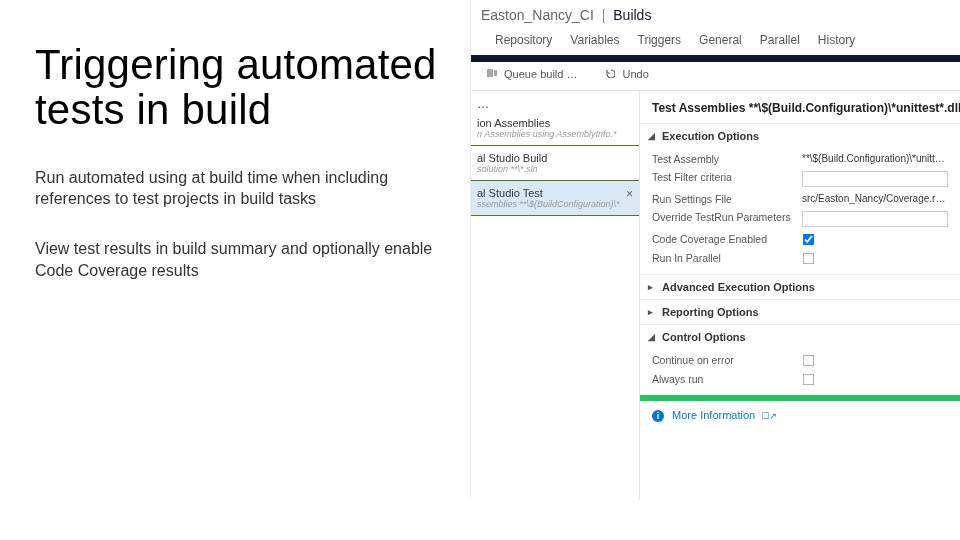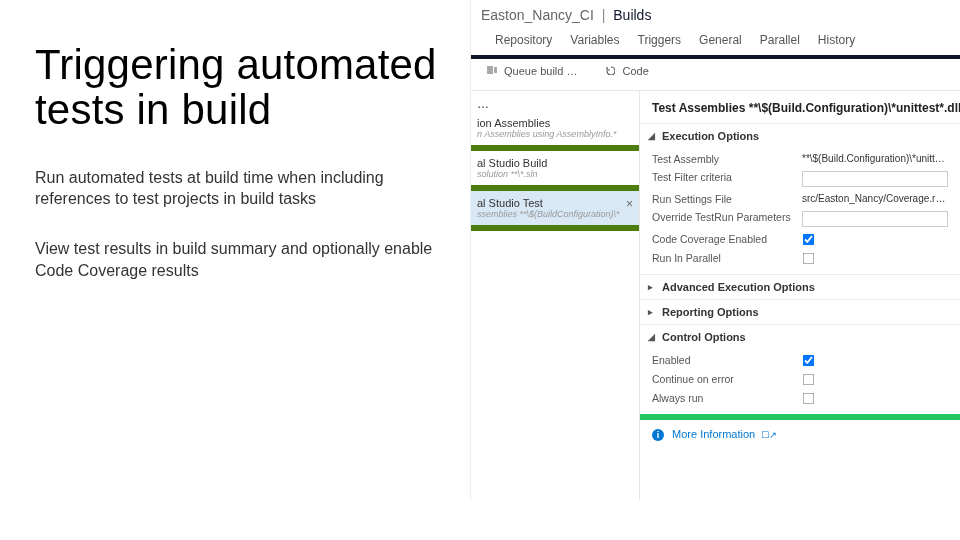--- a/index.html
+++ b/index.html
@@ -10,33 +10,33 @@
   .slide-left { position: absolute; left: 35px; top: 42px; width: 420px; }
   .slide-title { font-size: 42px; font-weight: 300; color: #000000; line-height: 1.08; letter-spacing: 0.2px; }
   .slide-bullets { margin-top: 34px; }
   .bullet { font-size: 16px; color: #333; line-height: 1.35; margin-bottom: 28px; max-width: 410px; }
 
   
   .app { position: absolute; left: 470px; top: 0; right: 0; bottom: 40px; border-left: 1px solid #eee; font-size: 11px; color: #444; }
   .crumb { padding: 7px 10px 4px 10px; color: #666; font-size: 14px; }
   .crumb .bc-builds { color: #0f172a; }
   .crumb .sep { color: #888; margin: 0 4px; }
-  .tabs { display: flex; gap: 18px; padding: 6px 10px 8px 24px; color: #555; font-size: 12px; border-bottom: 4px solid #0f172a; }
+  .tabs { display: flex; gap: 18px; padding: 6px 10px 8px 24px; color: #555; font-size: 12px; border-bottom: 7px solid #0f172a; }
   .tabs span { cursor: pointer; }
   .toolbar { display: flex; gap: 28px; align-items: center; padding: 6px 10px 6px 16px; color: #555; font-size: 11px; }
   .toolbar .ico { margin-right: 4px; color: #555; display: inline-block; }
   .toolbar-item { cursor: pointer; }
 
   .app-body { display: flex; position: absolute; top: 90px; bottom: 0; left: 0; right: 0; }
   .detail-col { flex: 1; border-top: 1px solid #e5e5e5; border-left: 1px solid #e5e5e5; background: #fff; padding: 0; overflow: hidden; }
 
   
   .task-col { width: 168px; border-top: 1px solid #e5e5e5; overflow: hidden; }
   .task-head { padding: 6px 6px 0 6px; font-size: 12px; color: #333; }
-  .task-row { padding: 6px 6px; border-bottom: 6px solid #4d7c0f; }
+  .task-row { padding: 6px 6px; border-bottom: 1px solid #4d7c0f; }
   .task-row .tname { font-size: 11px; color: #333; }
   .task-row .tdesc { font-size: 9px; color: #999; font-style: italic; }
   .task-row.sel { background: #d9e8f5; position: relative; }
   .task-row.sel .close { position: absolute; right: 6px; top: 6px; color: #666; font-size: 12px; cursor: pointer; }
 
   .detail-title { font-weight: 600; font-size: 12px; padding: 10px 12px 8px 12px; color: #222; white-space: nowrap; overflow: hidden; }
   .section { border-top: 1px solid #eee; }
   .sec-head { display: flex; align-items: center; gap: 4px; padding: 6px 8px; font-weight: 600; font-size: 11px; color: #333; cursor: pointer; }
   .sec-head .tri { font-size: 9px; color: #555; width: 10px; }
   .sec-body { padding: 2px 0 6px 0; }
@@ -51,21 +51,21 @@
   .ext-ico { font-size: 9px; color: #0078d4; margin-left: 3px; }
 </style>
 </head>
 <body>
 
 <div class="stage">
 
   <div class="slide-left">
     <div class="slide-title">Triggering automated tests in build</div>
     <div class="slide-bullets">
-      <div class="bullet">Run automated tests at build time when including references to test projects in build tasks</div>
+      <div class="bullet">Run automated using at build time when including references to test projects in build tasks</div>
       <div class="bullet">View test results in build summary and optionally enable Code Coverage results</div>
     </div>
   </div>
 
   <div class="app">
     <div class="crumb">
       <span>Easton_Nancy_CI</span>
       <span class="sep">|</span>
       <span class="bc-builds">Builds</span>
     </div>
@@ -86,21 +86,21 @@
         </span>
         <span>Queue build …</span>
       </span>
       <span class="toolbar-item">
         <span class="ico">
           <svg width="10" height="10" viewBox="0 0 10 10">
               <path d="M6 2a4 4 0 1 1-4 4" stroke="#555" stroke-width="1.2" fill="none"></path>
               <path d="M2 2l0 3l3 0" stroke="#555" stroke-width="1.2" fill="none"></path>
             </svg>
         </span>
-        <span>Code</span>
+        <span>Undo</span>
       </span>
     </div>
 
     <div class="app-body">
 
       <div class="task-col">
         <div class="task-head">…</div>
         <div class="task-row">
           <div class="tname">ion Assemblies</div>
           <div class="tdesc">n Assemblies using AssemblyInfo.*</div>
@@ -166,24 +166,20 @@
           </div>
         </div>
 
         <div class="section">
           <div class="sec-head">
             <span class="tri">◢</span>
             <span>Control Options</span>
           </div>
           <div class="sec-body">
             <div class="field-row">
-              <label>Enabled</label>
-              <input type="checkbox" checked="" style="">
-            </div>
-            <div class="field-row">
               <label>Continue on error</label>
               <input type="checkbox" style="">
             </div>
             <div class="field-row">
               <label>Always run</label>
               <input type="checkbox" style="">
             </div>
           </div>
         </div>
 

